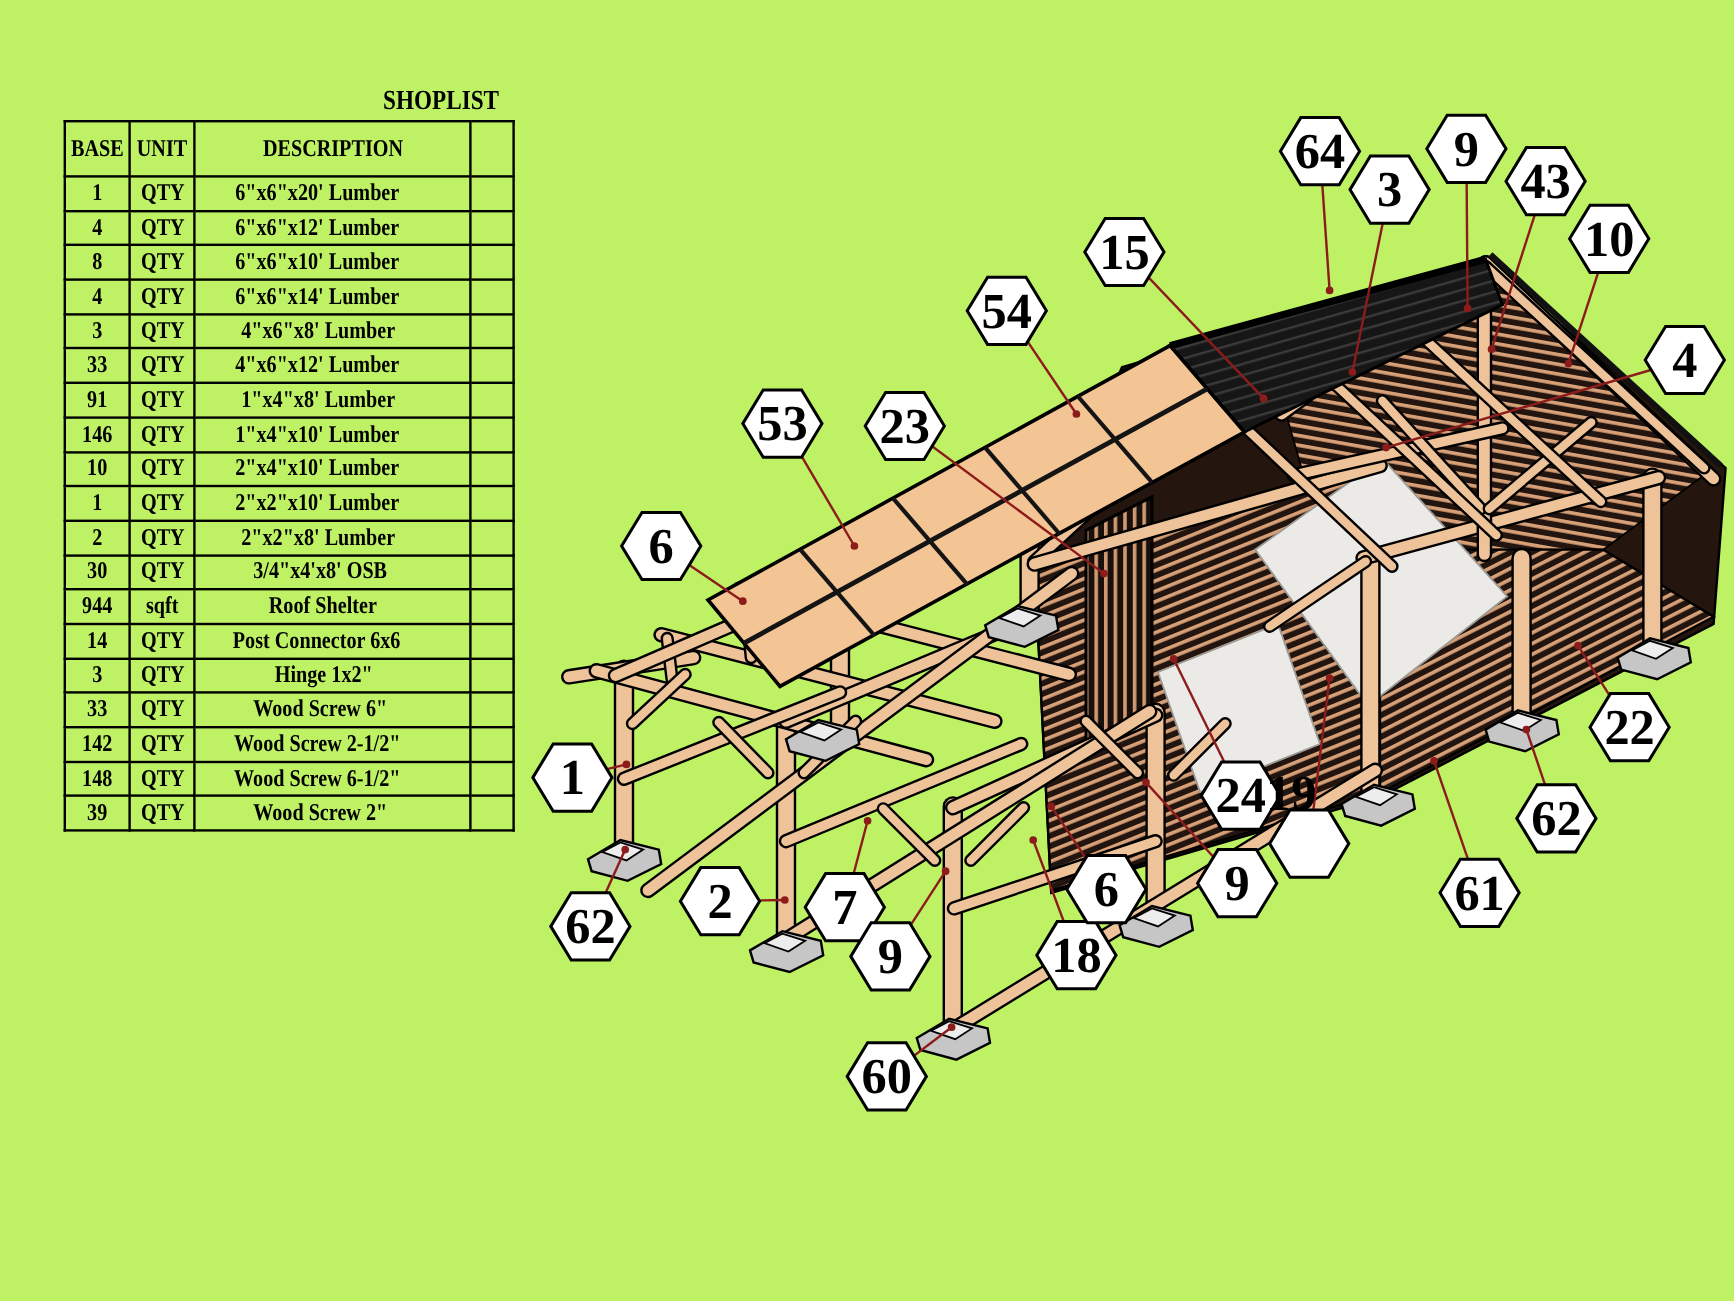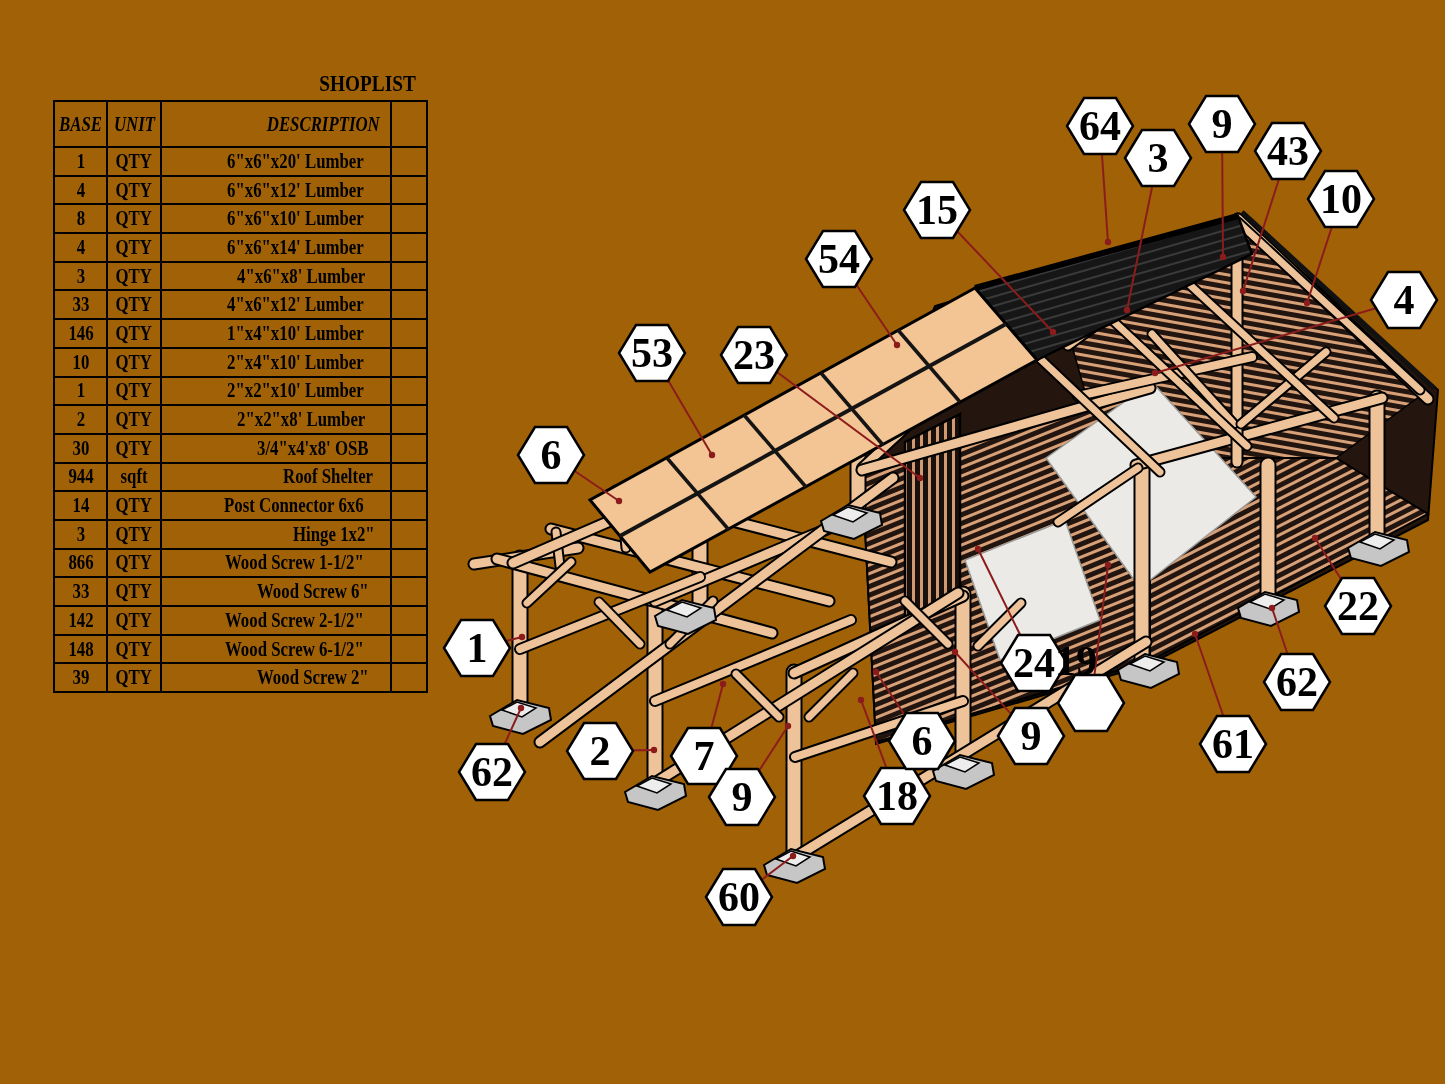--- a/index.html
+++ b/index.html
@@ -1,28 +1,28 @@
 <!DOCTYPE html>
 <html><head>
 <meta charset="utf-8">
 <style>
   html,body{margin:0;padding:0;background:#fff;}
-  #app{position:relative;width:1445px;height:1084px;background:#a16207;overflow:hidden;
+  #app{position:relative;width:1445px;height:1084px;background:#bef264;overflow:hidden;
        font-family:"Liberation Serif",serif;}
   
   .shoplist-title{position:absolute;left:53px;top:72px;width:372px;text-align:right;
        font-weight:bold;font-size:23px;line-height:24px;color:#000;}
   #shoplist{position:absolute;left:53px;top:100px;border-collapse:collapse;table-layout:fixed;}
   #shoplist td,#shoplist th{border:2px solid #000;padding:0;color:#000;overflow:hidden;
        font-weight:bold;white-space:nowrap;}
-  #shoplist th{height:44px;font-size:20px;font-style:italic;}
+  #shoplist th{height:44px;font-size:20px;}
   #shoplist td{height:26.7px;font-size:20px;}
   .col-base{width:50px;text-align:center;}
   .col-unit{width:52px;text-align:center;}
-  .col-desc{width:228px;text-align:right;}
+  .col-desc{width:228px;text-align:center;}
   .col-x{width:34px;}
   td.col-desc{padding-left:7px;}
   .cx{display:inline-block;transform:scaleX(.84);transform-origin:center;}
   .cxl{display:inline-block;transform:scaleX(.84);transform-origin:left center;}
   svg text{font-family:"Liberation Serif",serif;font-weight:bold;fill:#000;}
 </style>
 </head>
 <body>
 
 <div id="app">
@@ -69,20 +69,26 @@
           <td class="col-desc"><span class="cxl">4"x6"x8' Lumber</span></td>
           <td class="col-x"><span class="cx"></span></td>
         </tr>
         <tr>
           <td class="col-base"><span class="cx">33</span></td>
           <td class="col-unit"><span class="cx">QTY</span></td>
           <td class="col-desc"><span class="cxl">4"x6"x12' Lumber</span></td>
           <td class="col-x"><span class="cx"></span></td>
         </tr>
         <tr>
+          <td class="col-base"><span class="cx">91</span></td>
+          <td class="col-unit"><span class="cx">QTY</span></td>
+          <td class="col-desc"><span class="cxl">1"x4"x8' Lumber</span></td>
+          <td class="col-x"><span class="cx"></span></td>
+        </tr>
+        <tr>
           <td class="col-base"><span class="cx">146</span></td>
           <td class="col-unit"><span class="cx">QTY</span></td>
           <td class="col-desc"><span class="cxl">1"x4"x10' Lumber</span></td>
           <td class="col-x"><span class="cx"></span></td>
         </tr>
         <tr>
           <td class="col-base"><span class="cx">10</span></td>
           <td class="col-unit"><span class="cx">QTY</span></td>
           <td class="col-desc"><span class="cxl">2"x4"x10' Lumber</span></td>
           <td class="col-x"><span class="cx"></span></td>
@@ -114,26 +120,20 @@
         <tr>
           <td class="col-base"><span class="cx">14</span></td>
           <td class="col-unit"><span class="cx">QTY</span></td>
           <td class="col-desc"><span class="cxl">Post Connector 6x6</span></td>
           <td class="col-x"><span class="cx"></span></td>
         </tr>
         <tr>
           <td class="col-base"><span class="cx">3</span></td>
           <td class="col-unit"><span class="cx">QTY</span></td>
           <td class="col-desc"><span class="cxl">Hinge 1x2"</span></td>
-          <td class="col-x"><span class="cx"></span></td>
-        </tr>
-        <tr>
-          <td class="col-base"><span class="cx">866</span></td>
-          <td class="col-unit"><span class="cx">QTY</span></td>
-          <td class="col-desc"><span class="cxl">Wood Screw 1-1/2"</span></td>
           <td class="col-x"><span class="cx"></span></td>
         </tr>
         <tr>
           <td class="col-base"><span class="cx">33</span></td>
           <td class="col-unit"><span class="cx">QTY</span></td>
           <td class="col-desc"><span class="cxl">Wood Screw 6"</span></td>
           <td class="col-x"><span class="cx"></span></td>
         </tr>
         <tr>
           <td class="col-base"><span class="cx">142</span></td>

